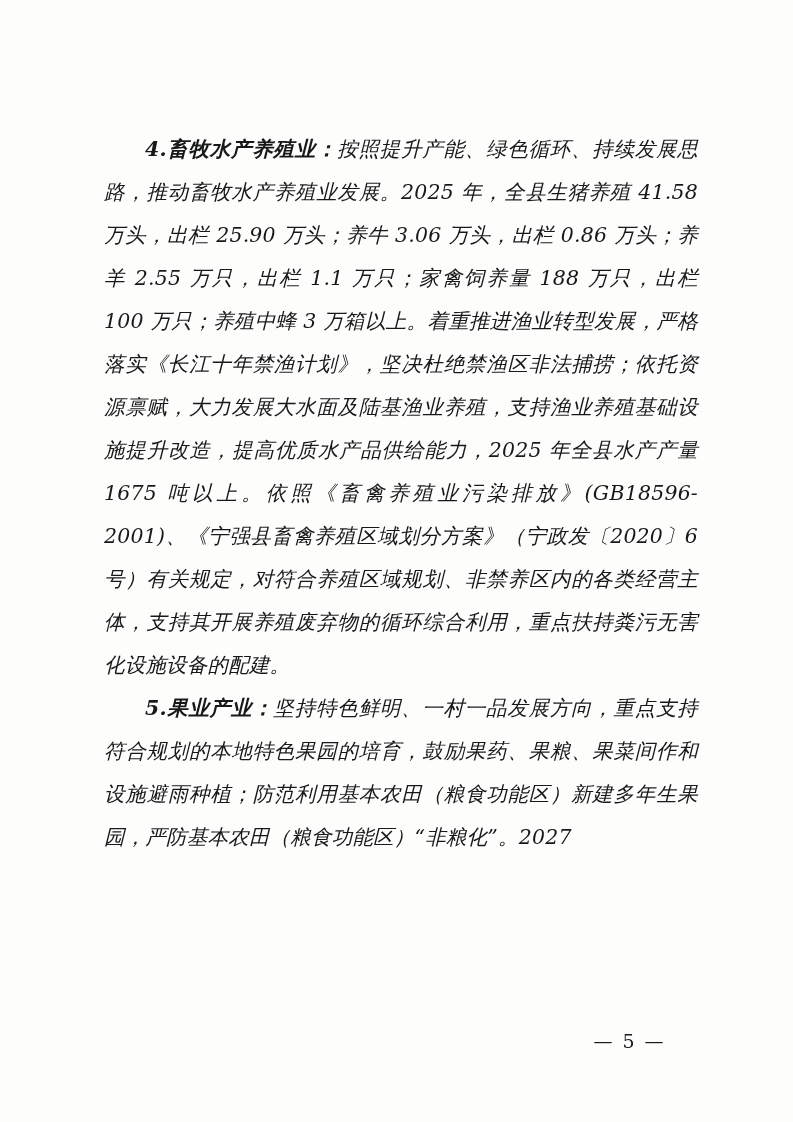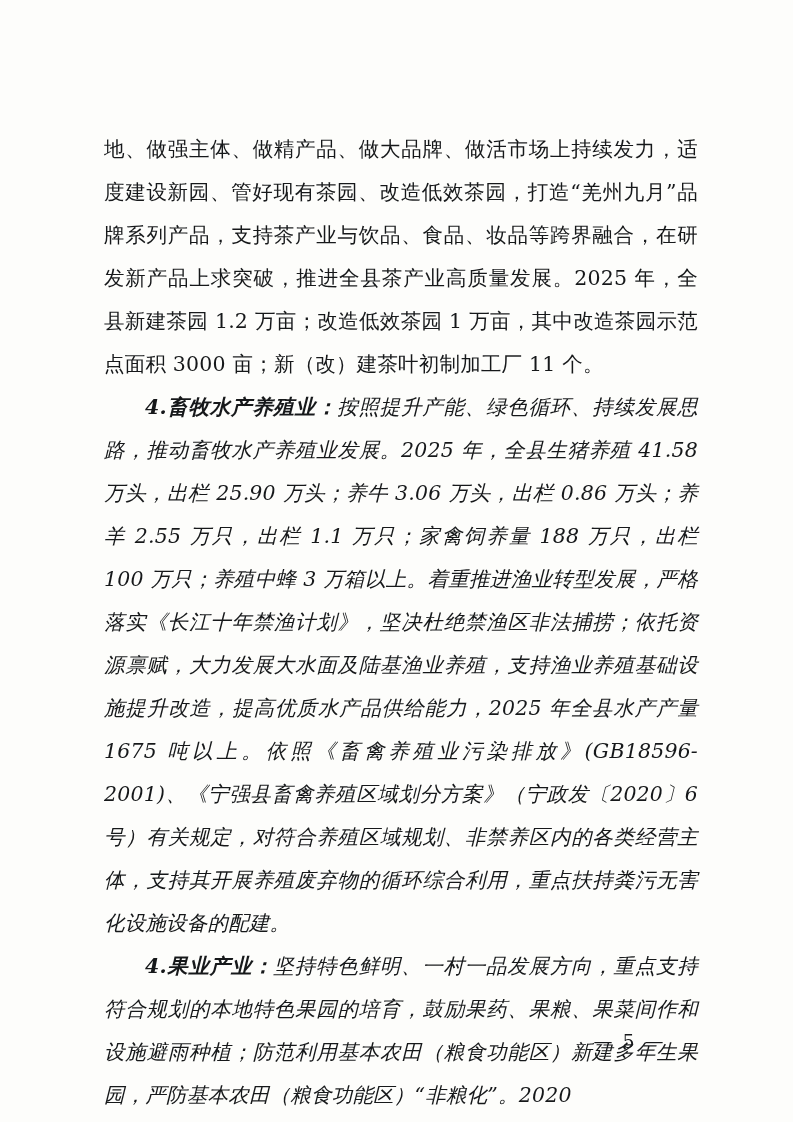--- a/index.html
+++ b/index.html
@@ -60,24 +60,23 @@
     margin-left: 466px;
     letter-spacing: 2px;
   }
 </style>
 </head>
 <body>
 
 <div class="page">
   <div class="content">
 
-    <p class="para"><span>地、做强主体、做精产品、做大品牌、做活市场上持续发力，适度建设新园、管好现有茶园、改造低效茶园，打造“羌州九月”品牌系列产品，支持茶产业与饮品、食品、妆品等跨界融合，在研发新产品上求突破，推进全县茶产业高质量发展。2025 年，全县新建茶园 1.2 万亩；改造低效茶园 1 万亩，其中改造茶园示范点面积 3000 亩；新（改）建茶叶初制加工厂 11 个。</span></p>
 
     <p class="para indent"><span class="lead">4.畜牧水产养殖业：</span><span>按照提升产能、绿色循环、持续发展思路，推动畜牧水产养殖业发展。2025 年，全县生猪养殖 41.58 万头，出栏 25.90 万头；养牛 3.06 万头，出栏 0.86 万头；养羊 2.55 万只，出栏 1.1 万只；家禽饲养量 188 万只，出栏 100 万只；养殖中蜂 3 万箱以上。着重推进渔业转型发展，严格落实《长江十年禁渔计划》，坚决杜绝禁渔区非法捕捞；依托资源禀赋，大力发展大水面及陆基渔业养殖，支持渔业养殖基础设施提升改造，提高优质水产品供给能力，2025 年全县水产产量 1675 吨以上。依照《畜禽养殖业污染排放》(GB18596-2001)、《宁强县畜禽养殖区域划分方案》（宁政发〔2020〕6 号）有关规定，对符合养殖区域规划、非禁养区内的各类经营主体，支持其开展养殖废弃物的循环综合利用，重点扶持粪污无害化设施设备的配建。</span></p>
 
-    <p class="para indent"><span class="lead">4.果业产业：</span><span>坚持特色鲜明、一村一品发展方向，重点支持符合规划的本地特色果园的培育，鼓励果药、果粮、果菜间作和设施避雨种植；防范利用基本农田（粮食功能区）新建多年生果园，严防基本农田（粮食功能区）“非粮化”。2020</span></p>
+    <p class="para indent"><span class="lead">5.果业产业：</span><span>坚持特色鲜明、一村一品发展方向，重点支持符合规划的本地特色果园的培育，鼓励果药、果粮、果菜间作和设施避雨种植；防范利用基本农田（粮食功能区）新建多年生果园，严防基本农田（粮食功能区）“非粮化”。2027</span></p>
 
   </div>
 
   <div class="pagenum">
     <span class="pagenum-inner">— 5 —</span>
   </div>
 </div>
 
 </body></html>

